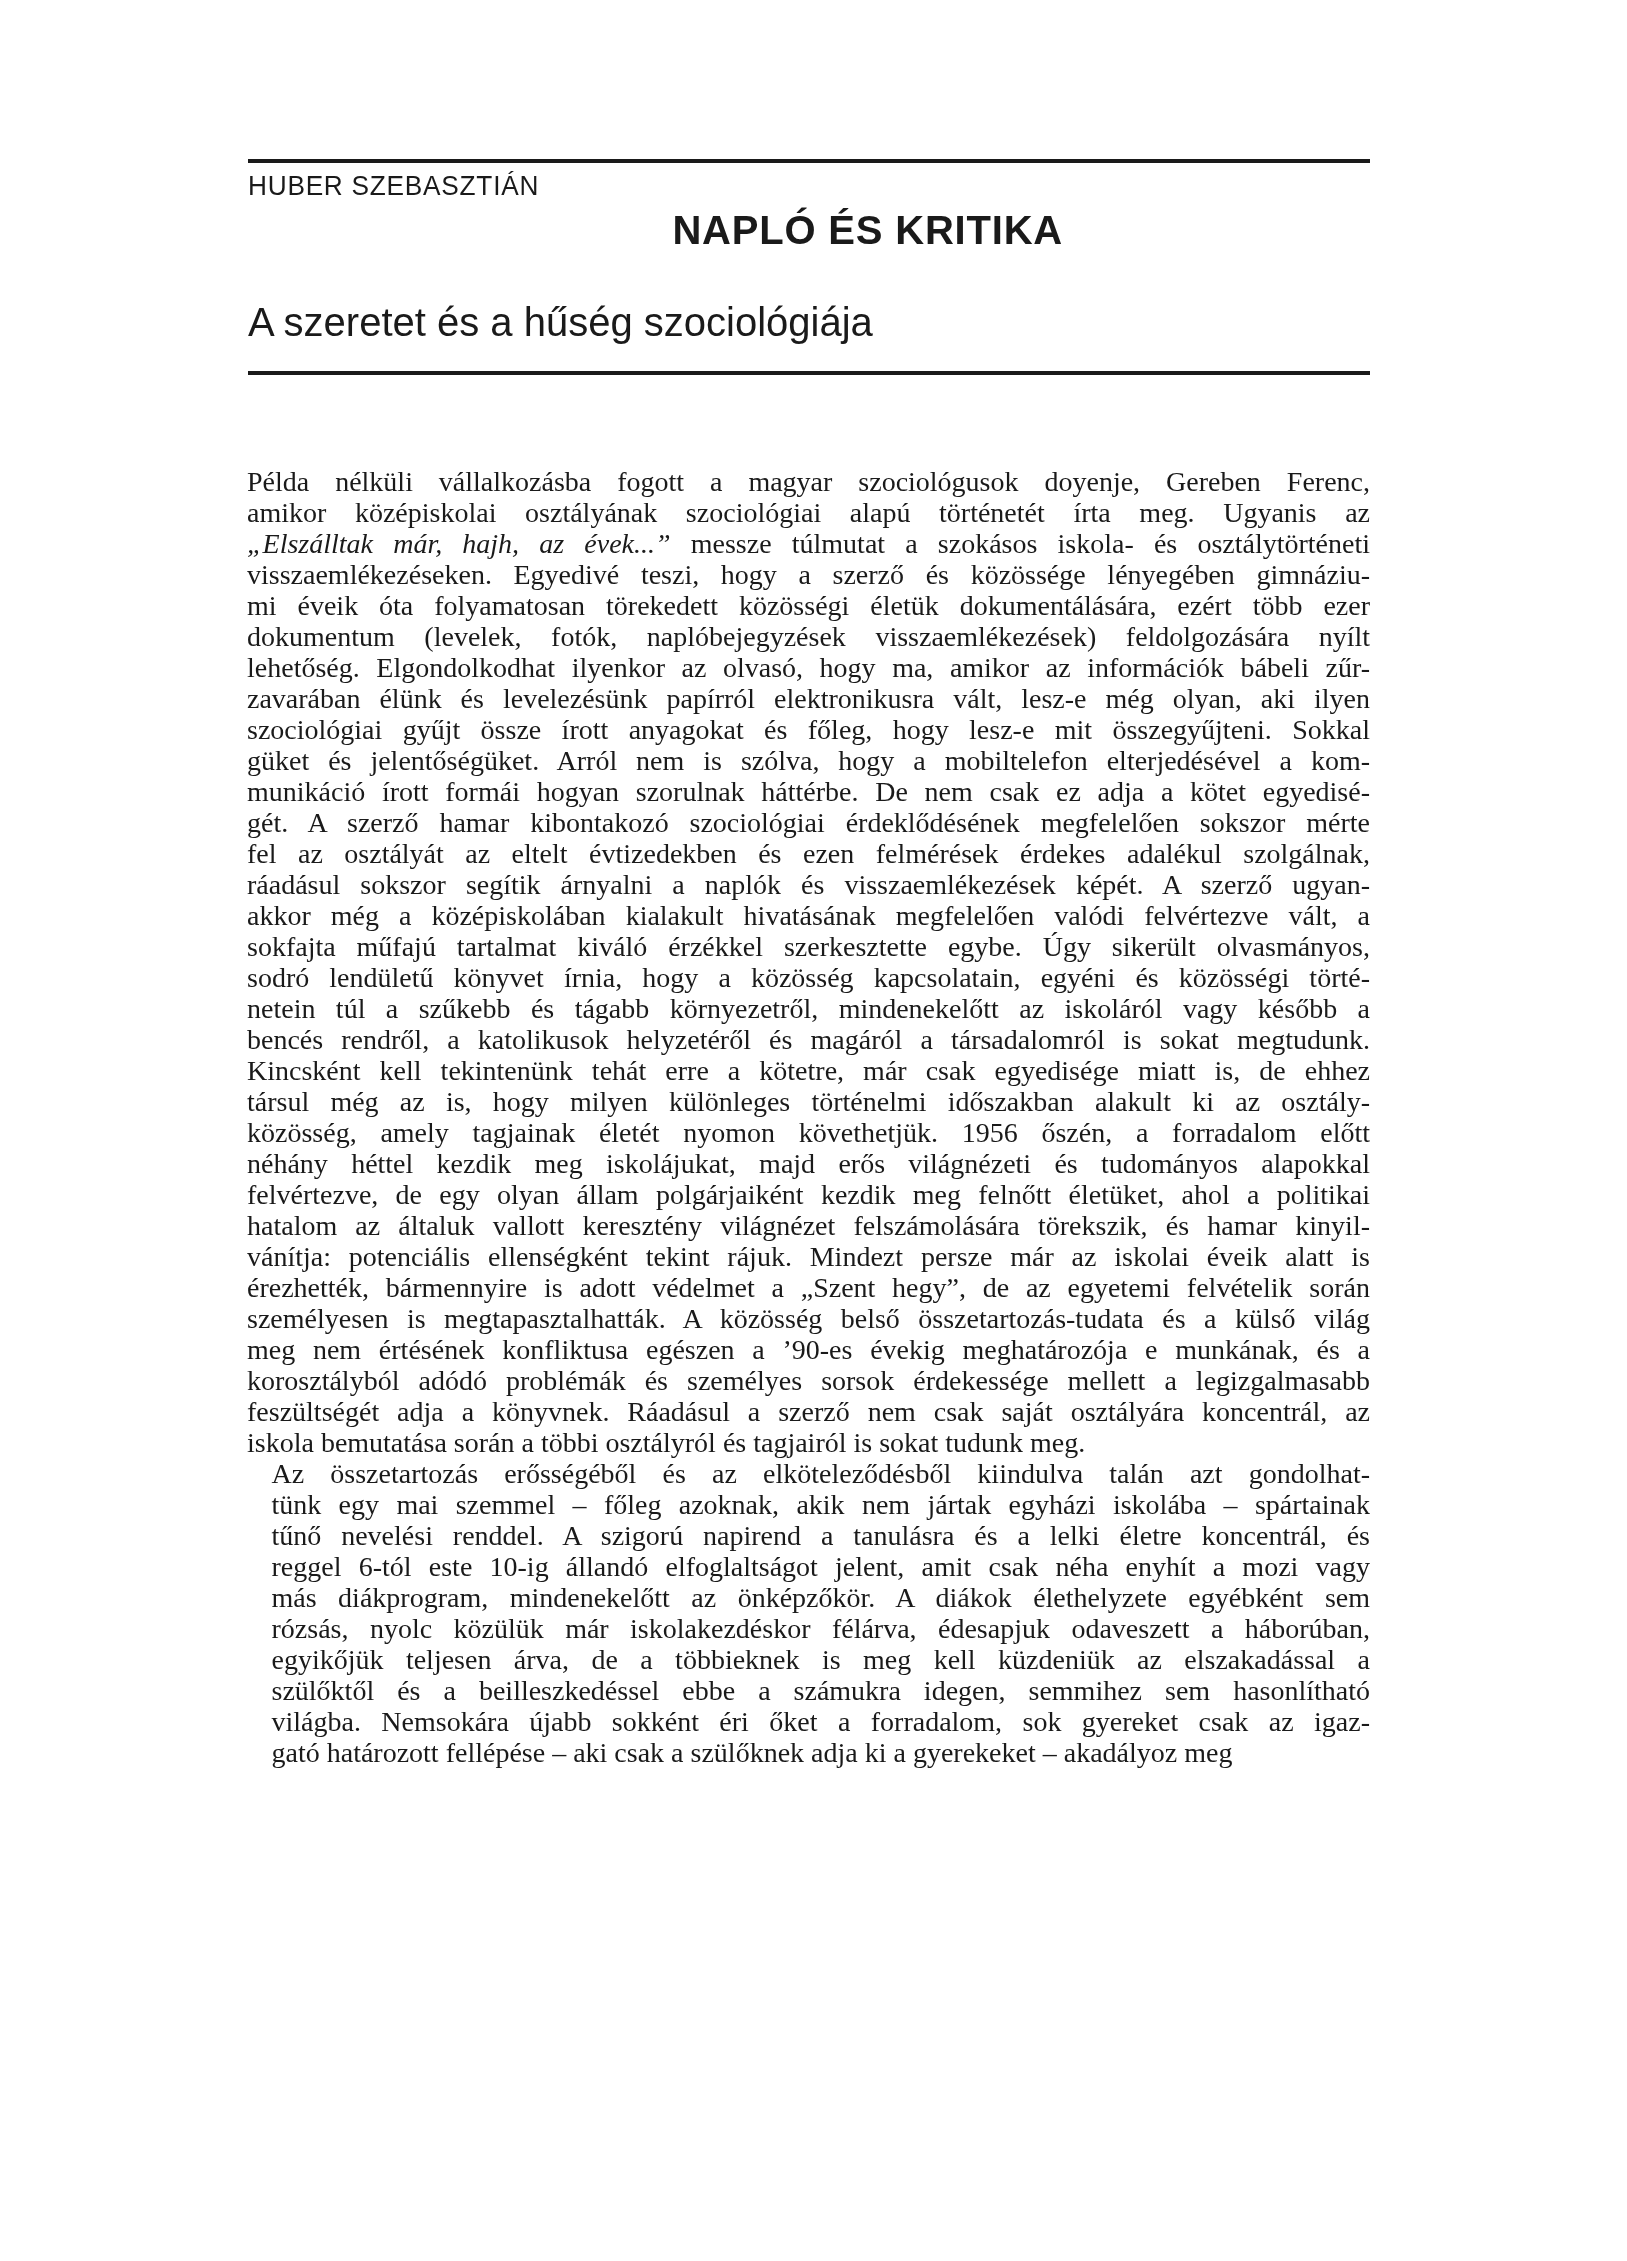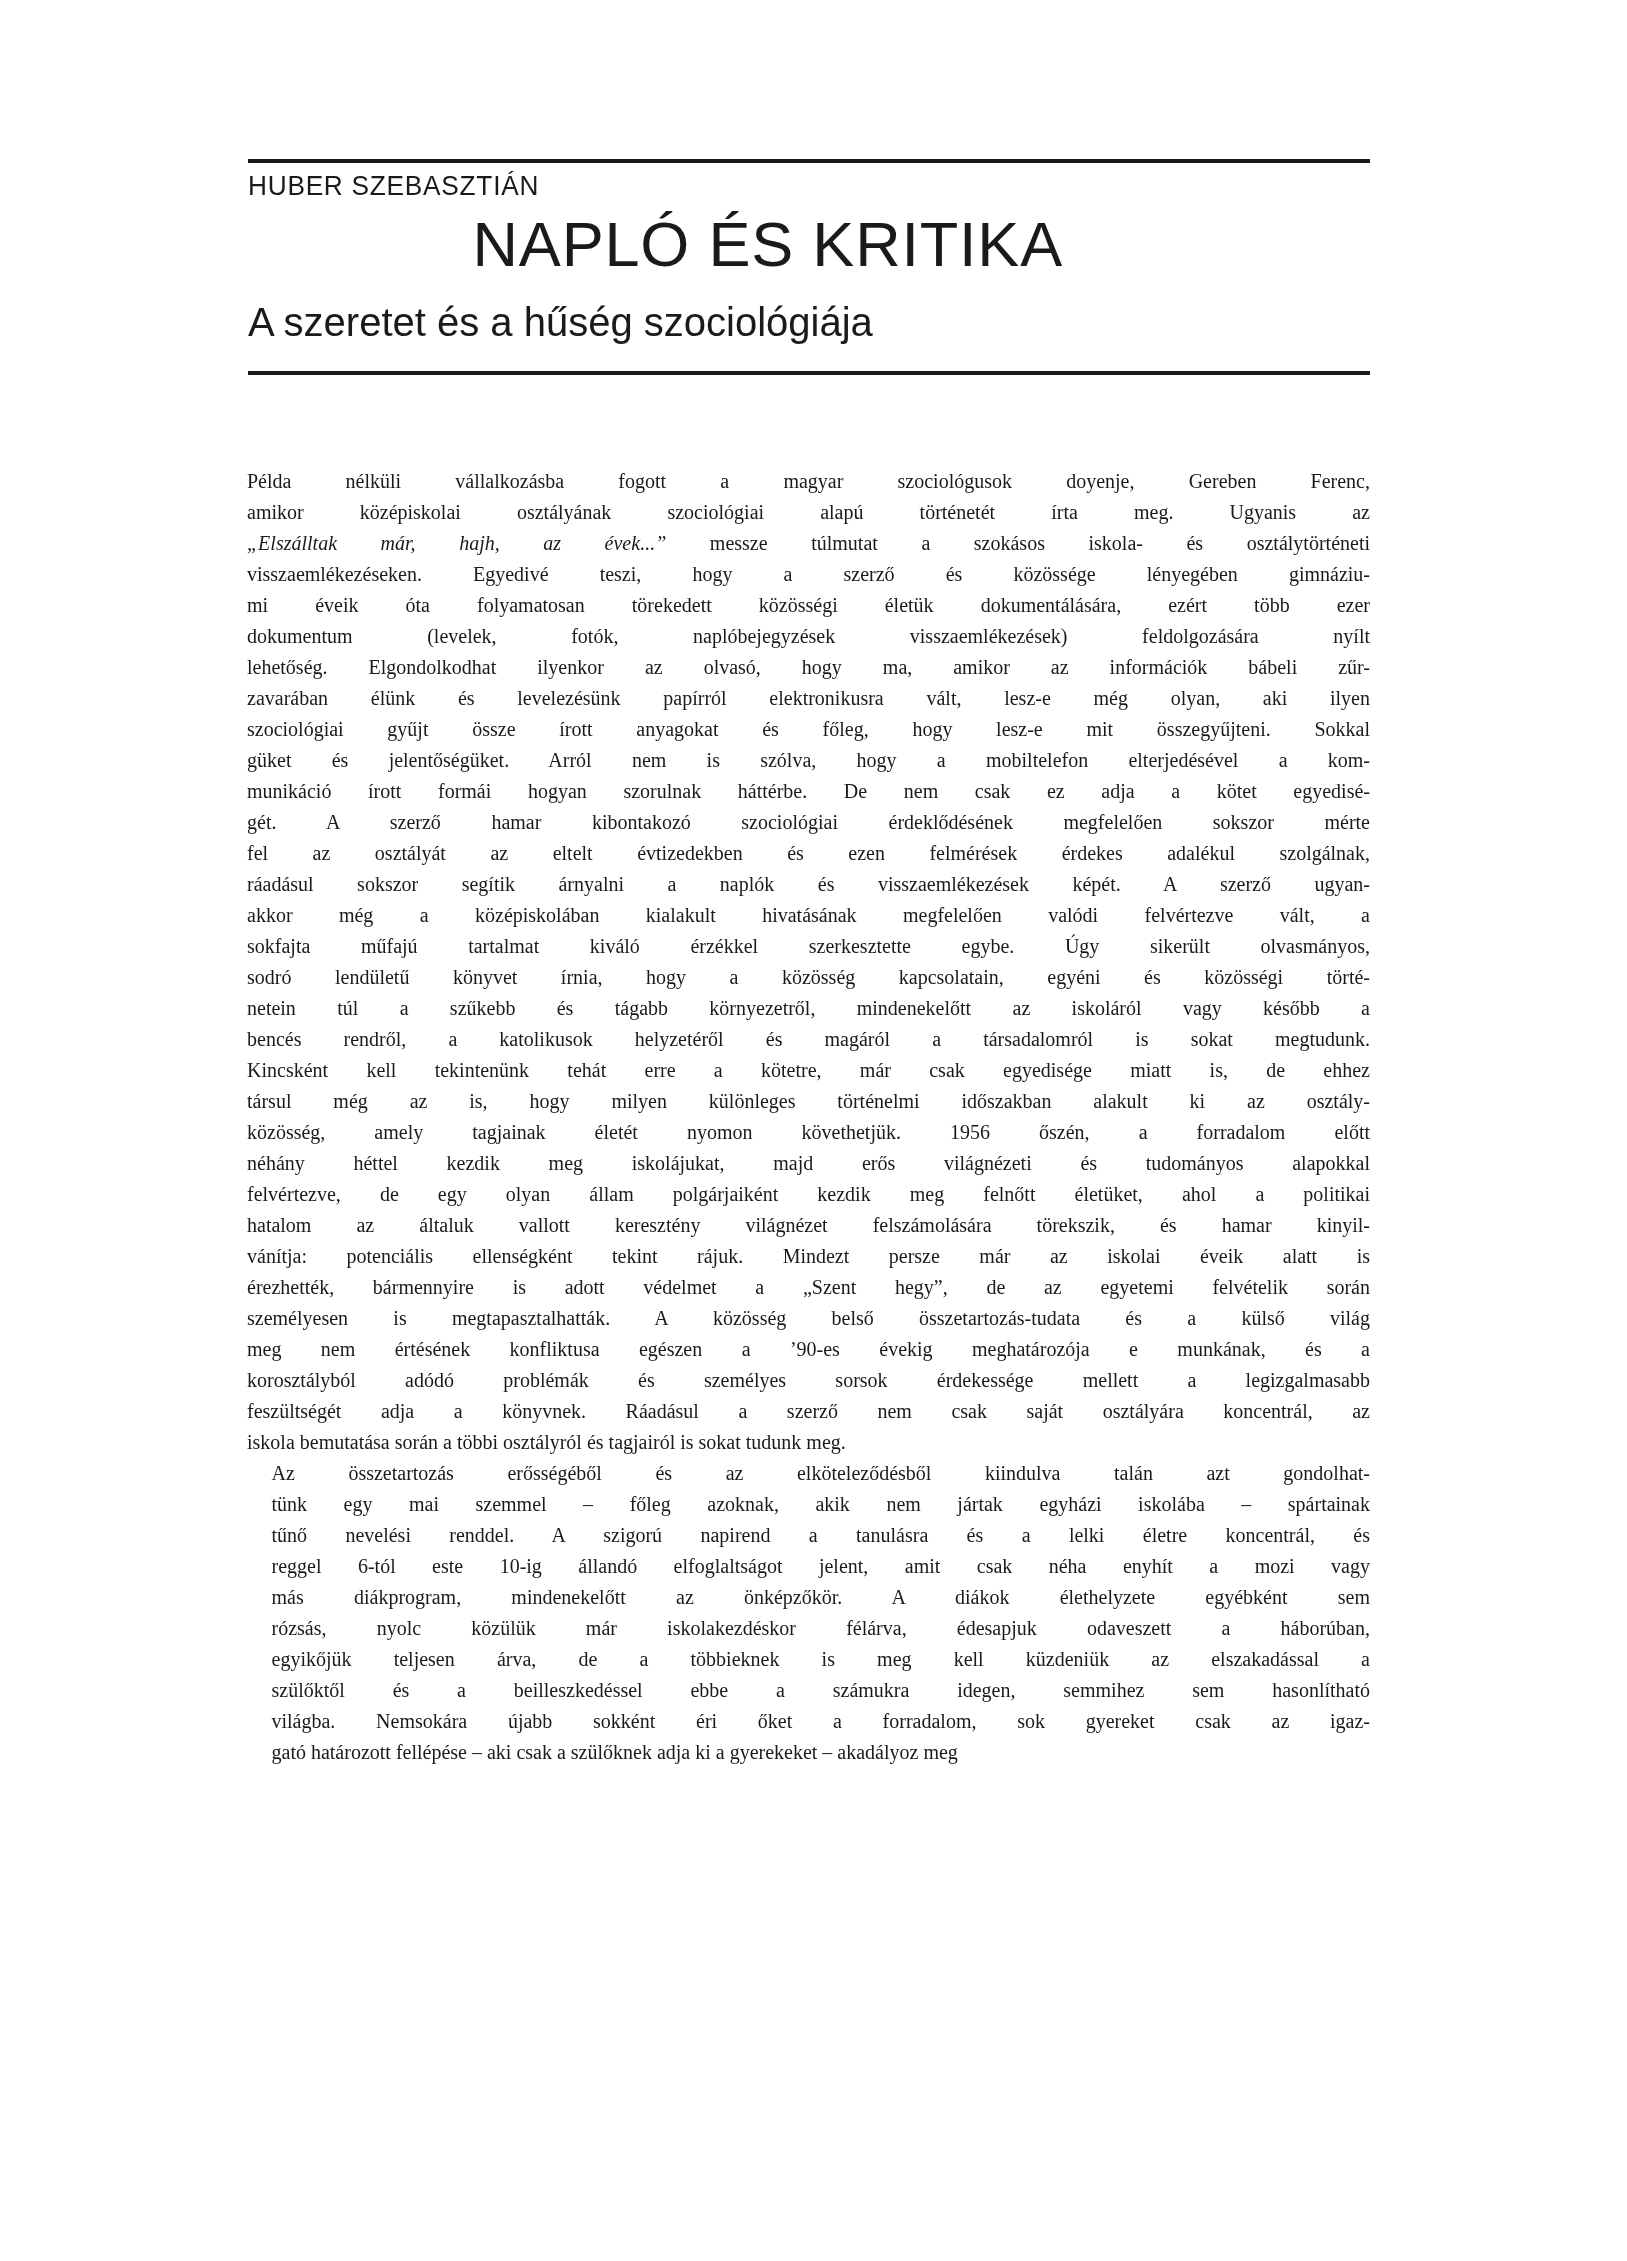--- a/index.html
+++ b/index.html
@@ -8,29 +8,29 @@
   .rule { position: absolute; left: 248px; width: 1122px; height: 3.8px; background: #1a1a1a; }
   .rule-top { top: 159px; }
   .rule-bottom { top: 371px; }
   .author {
     position: absolute; left: 248px; top: 170px;
     font-family: "Liberation Sans", sans-serif; font-size: 27.6px; letter-spacing: 0.8px;
     transform: scaleX(0.95); transform-origin: left top;
   }
   .section {
     position: absolute; right: 257px; top: 208px;
-    font-family: "Liberation Sans", sans-serif; font-size: 63px; letter-spacing: 0.8px;
+    font-family: "Liberation Sans", sans-serif; font-size: 40px; letter-spacing: 0.8px; font-weight: bold;
   }
   .title {
     position: absolute; left: 248px; top: 300px;
     font-family: "Liberation Sans", sans-serif; font-size: 40px;
   }
   .body {
     position: absolute; left: 247px; top: 466px; width: 1123px;
-    font-family: "Liberation Serif", serif; font-size: 20px; line-height: 31px;
+    font-family: "Liberation Serif", serif; font-size: 28px; line-height: 31px;
     text-align: justify; hyphens: manual;
   }
   .body p { margin: 0; }
   .body p.indent { text-indent: 24.5px; }
   .line { display: block; text-align: justify; text-align-last: justify; white-space: nowrap; height: 31px; overflow: visible; }
   .line.last { text-align-last: left; }
   em { font-style: italic; }
 </style>
 </head>
 <body>

